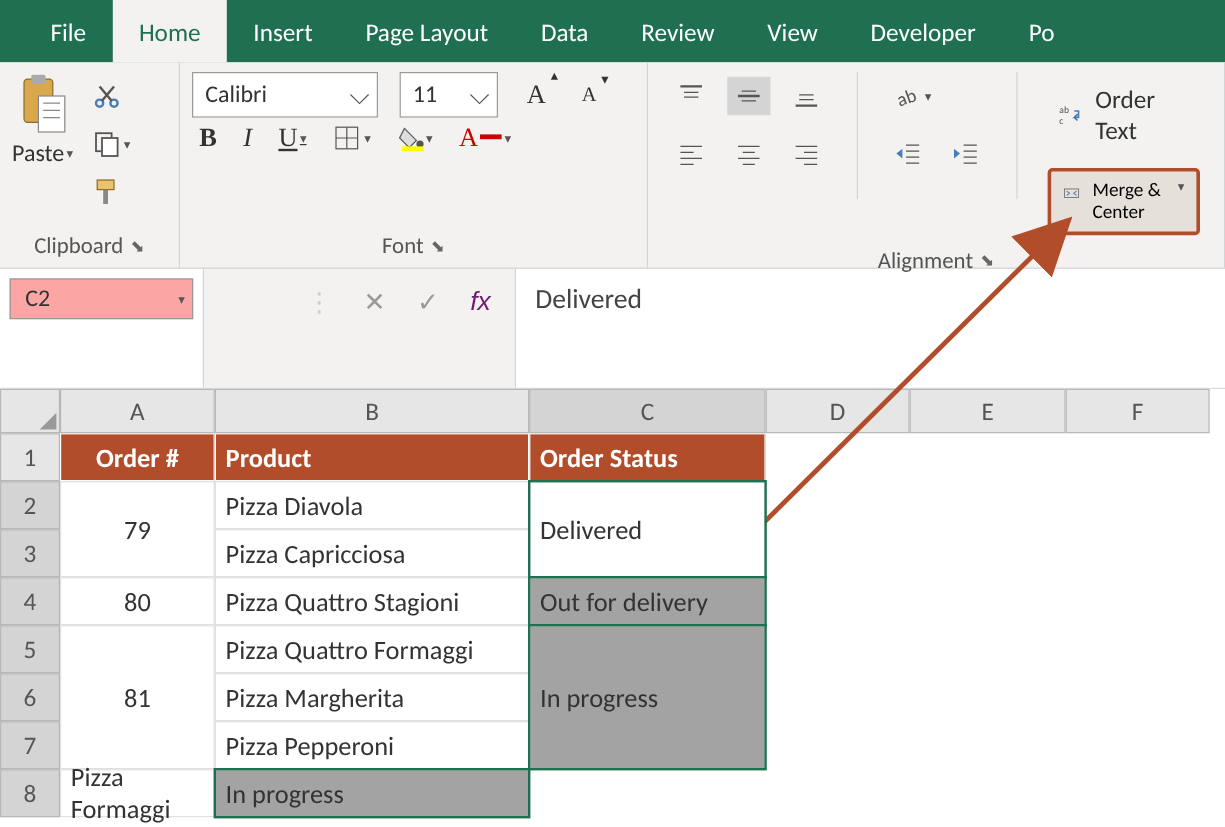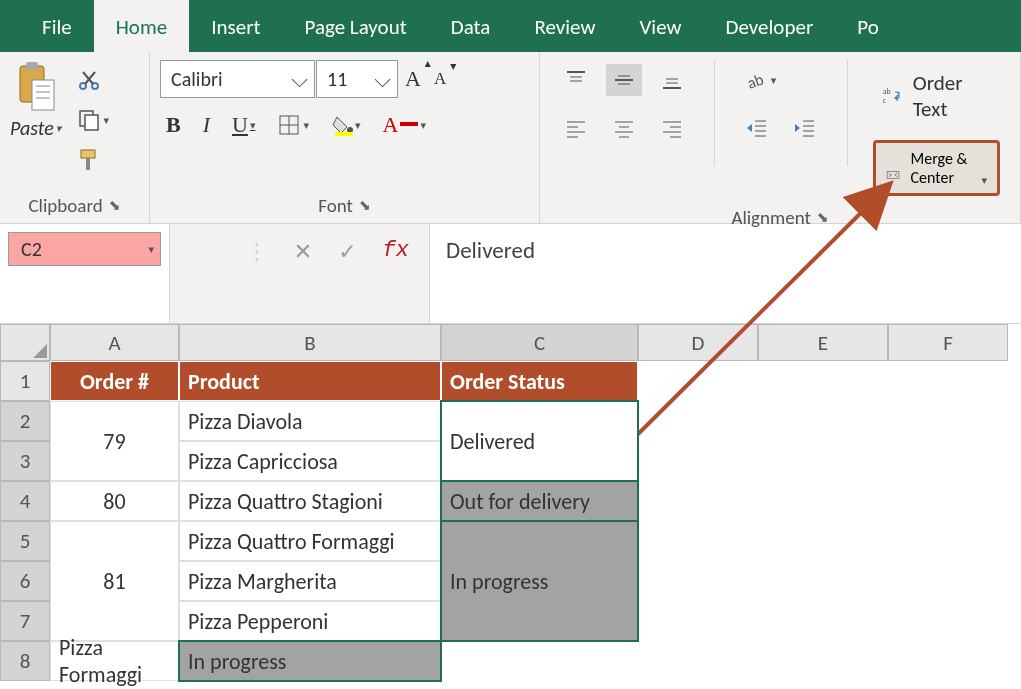--- a/index.html
+++ b/index.html
@@ -12,25 +12,25 @@
 
 
 .ribbon { background: #f3f2f1; height: 172px; display: flex; border-bottom: 1px solid #d4d4d4; position: relative; }
 .group { border-right: 1px solid #d4d4d4; display: flex; flex-direction: column; justify-content: space-between; padding: 8px 10px 6px; position: relative; }
 .group-label { text-align: center; font-size: 19px; color: #555; margin-top: auto; padding-top: 4px; display: flex; justify-content: center; align-items: center; gap: 6px; }
 .group-content { display: flex; flex: 1; align-items: flex-start; gap: 10px; }
 
 
 .clipboard-icon { width: 44px; height: 52px; position: relative; margin: 2px auto 0; }
 .paste-column { display: flex; flex-direction: column; align-items: center; gap: 2px; }
-.paste-label { font-size: 20px; color: #333; display: flex; align-items: center; gap: 2px; font-style: italic; }
+.paste-label { font-size: 20px; color: #333; display: flex; align-items: center; gap: 2px; }
 .mini-icons { display: flex; flex-direction: column; gap: 8px; padding-top: 4px; }
 
 
-.font-row1 { display: flex; gap: 1px; align-items: center; margin-bottom: 10px; }
+.font-row1 { display: flex; gap: 18px; align-items: center; }
 .font-row2 { display: flex; gap: 10px; align-items: center; }
 .combo { background: #fff; border: 1px solid #999; height: 38px; display: flex; align-items: center; padding: 0 6px 0 10px; font-size: 20px; color: #333; }
 .combo.name { width: 155px; justify-content: space-between; }
 .combo.size { width: 82px; justify-content: space-between; }
 .chev { font-size: 22px; color: #555; }
 .inc-dec { font-family: 'Times New Roman', serif; font-size: 22px; color: #333; position: relative; padding: 0 2px; }
 .inc-dec .sup { font-size: 12px; position: absolute; top: -6px; right: -4px; }
 .btn { padding: 4px 6px; display: inline-flex; align-items: center; gap: 2px; font-size: 22px; color: #333; }
 .btn.bold { font-weight: bold; font-family: 'Times New Roman', serif; }
 .btn.italic { font-style: italic; font-family: 'Times New Roman', serif; }
@@ -38,21 +38,21 @@
 .drop-arrow { font-size: 11px; color: #555; }
 
 
 .align-col { display: flex; flex-direction: column; gap: 16px; padding: 4px 8px; }
 .align-row { display: flex; gap: 12px; align-items: center; }
 .vline { width: 1px; height: 106px; background: #d4d4d4; margin: 0 6px; }
 
 
 .mw-col { display: flex; flex-direction: column; gap: 14px; padding: 6px 10px; }
 .mw-btn { display: flex; align-items: center; gap: 10px; font-size: 21px; color: #333; padding: 4px 8px; }
-.merge-box { border: 3px solid #b14d2a; border-radius: 4px; background: #e6e0da; padding: 6px 10px; display: flex; align-items: flex-end; gap: 10px; }
+.merge-box { border: 3px solid #b14d2a; border-radius: 4px; background: #e6e0da; padding: 6px 10px; display: flex; align-items: flex-start; gap: 10px; }
 
 .launcher { font-size: 14px; color: #666; }
 
 
 .fbar-wrap { display: flex; height: 100px; border-bottom: 1px solid #d4d4d4; }
 .name-box { width: 170px; border-right: 1px solid #d4d4d4; display: flex; align-items: flex-start; padding: 8px; background: #fff; }
 .name-box-inner { border: 1px solid #999; background: #fca5a5; width: 100%; height: 34px; display: flex; align-items: center; justify-content: space-between; padding: 0 6px 0 12px; font-size: 20px; color: #333; }
 .fx-btns { width: 260px; border-right: 1px solid #d4d4d4; display: flex; align-items: flex-start; justify-content: flex-end; gap: 26px; padding: 14px 20px 0; color: #999; font-size: 22px; background: #f3f2f1; }
 .fx-btns span:first-child { color: #ccc; }
 .formula-input { flex: 1; padding: 12px 16px; font-size: 23px; color: #444; background: #fff; }
@@ -302,21 +302,21 @@
   <div class="name-box">
     <div class="name-box-inner">
         <span>C2</span>
         <span class="drop-arrow">▾</span>
       </div>
   </div>
   <div class="fx-btns">
     <span>⋮</span>
     <span>✕</span>
     <span>✓</span>
-    <span style="font-style:italic;font-family:Liberation Mono, monospace;color:#b91c1c">fx</span>
+    <span style="font-style:italic;font-family:Liberation Sans, sans-serif;color:#701a75">fx</span>
   </div>
   <div class="formula-input">Delivered</div>
 </div>
 
 <div class="grid">
   <div class="corner"></div>
   <div class="hd">A</div>
   <div class="hd">B</div>
   <div class="hd sel">C</div>
   <div class="hd">D</div>

